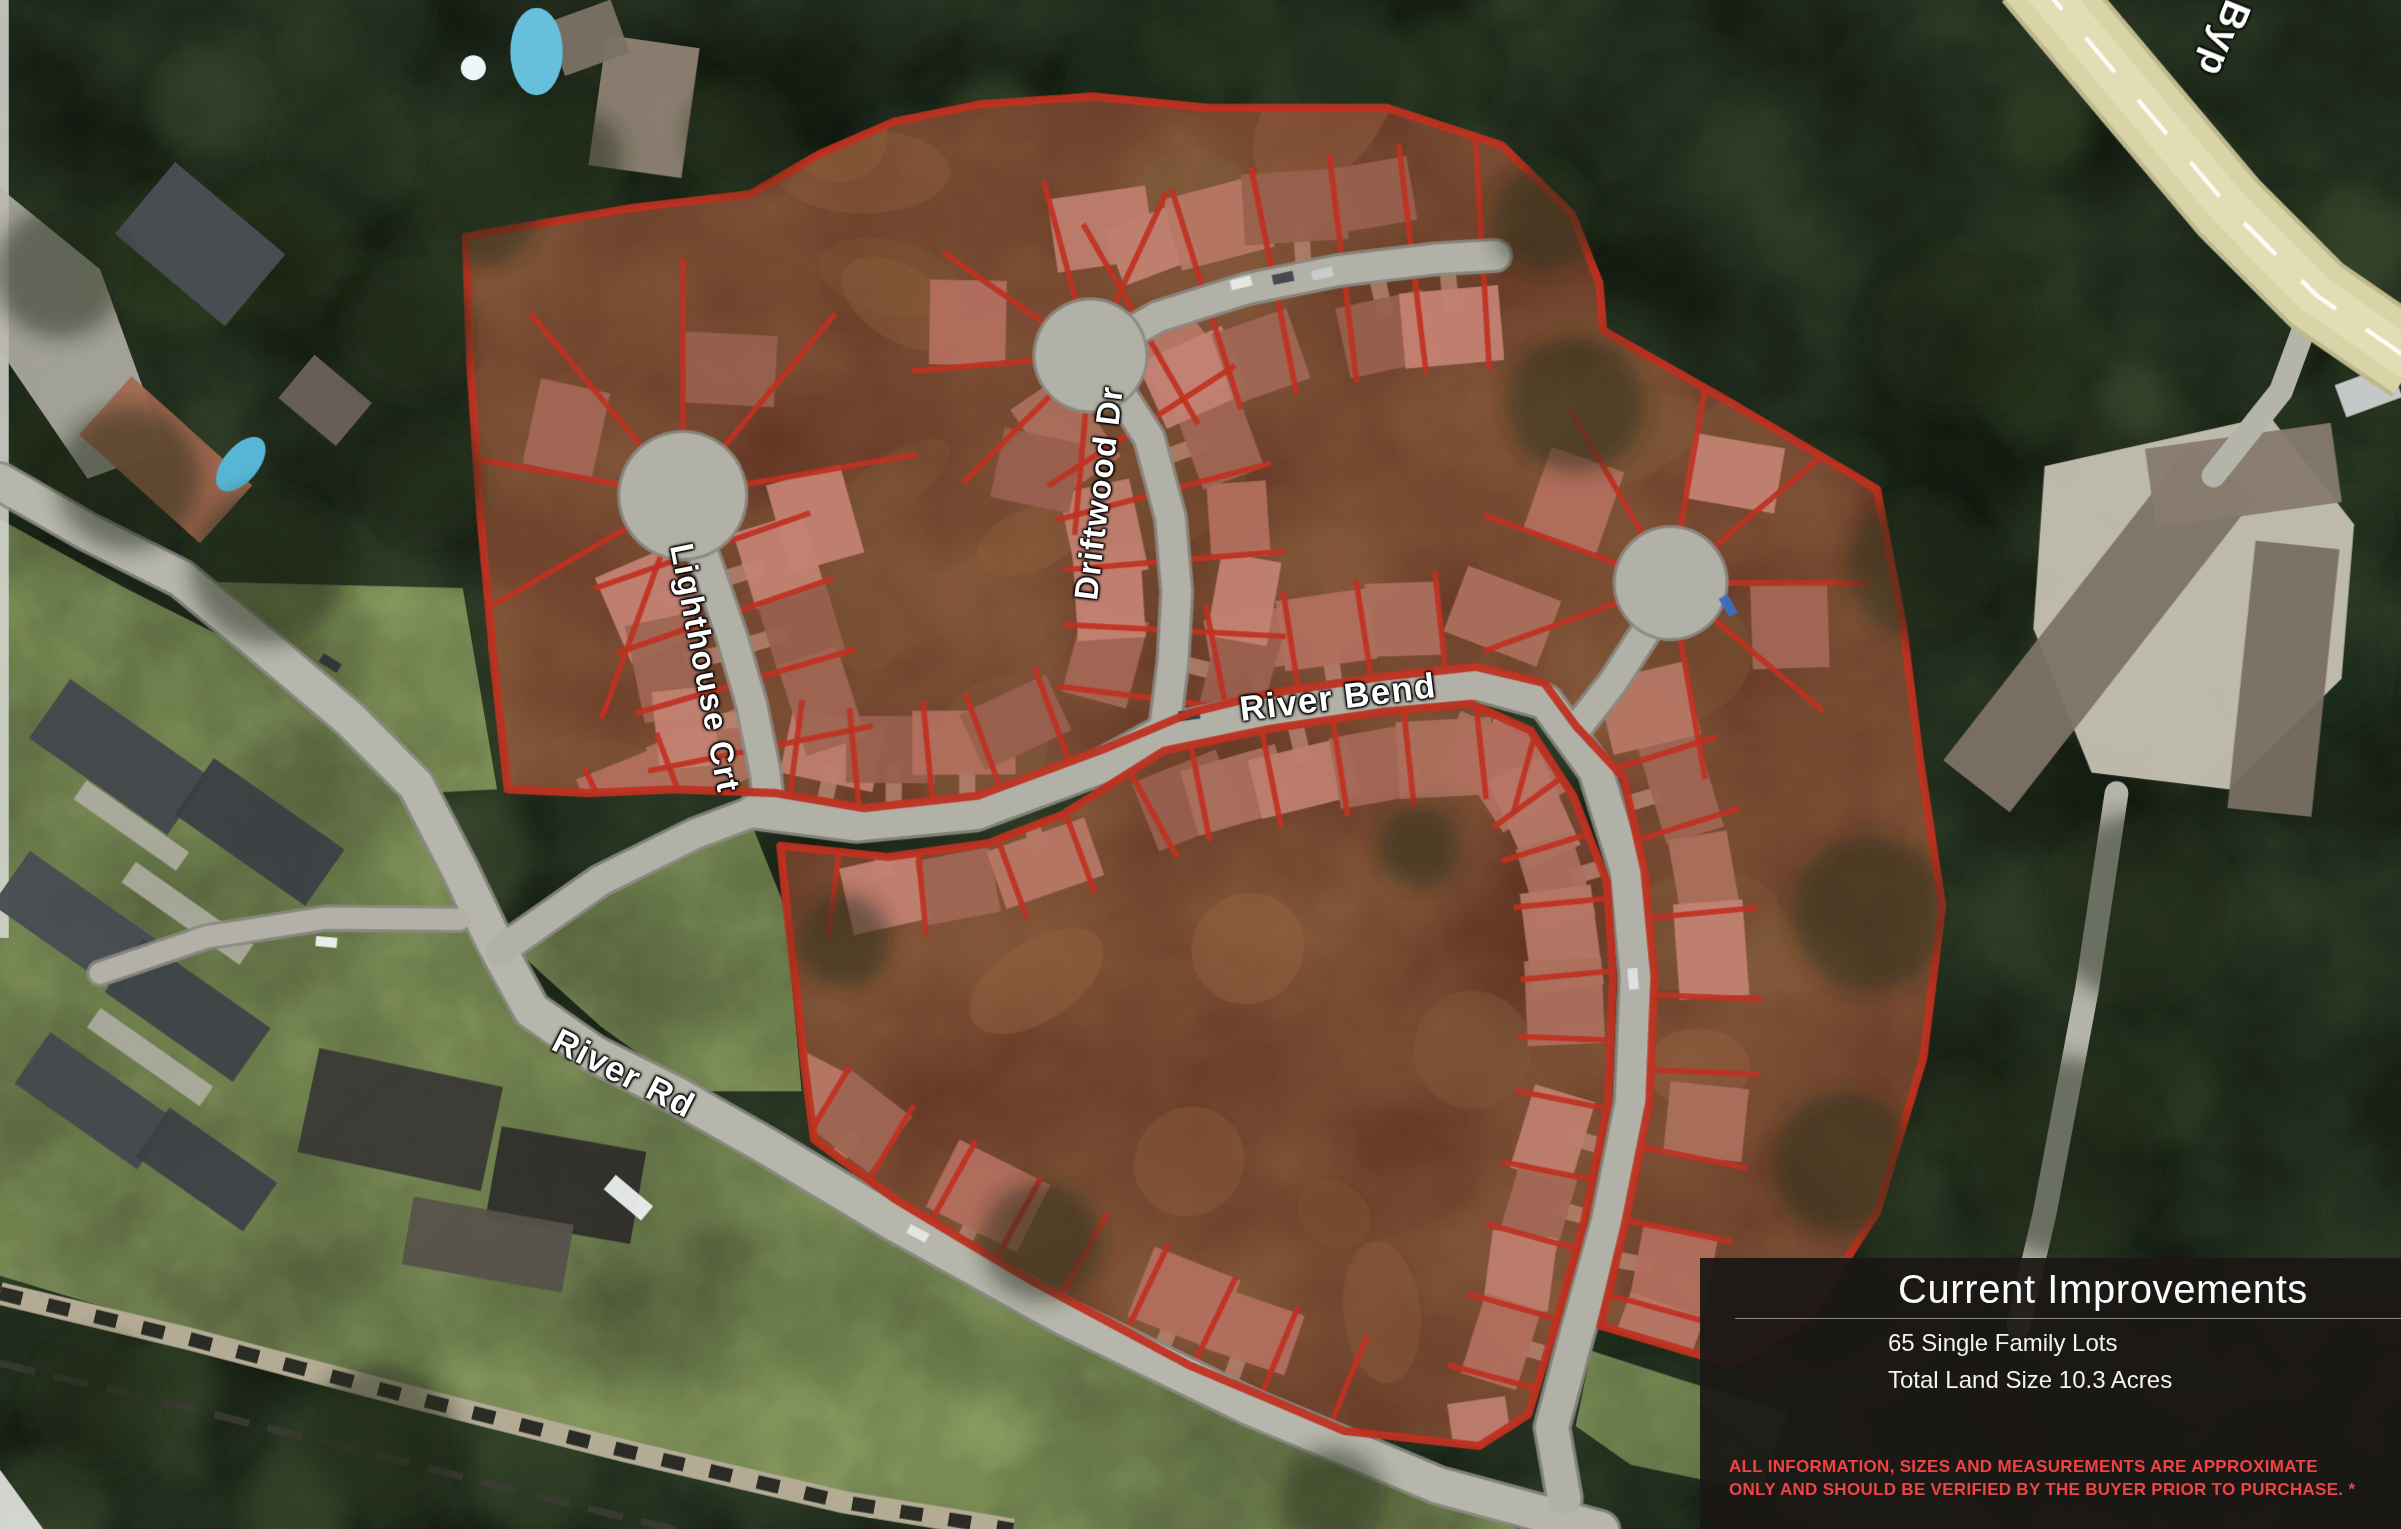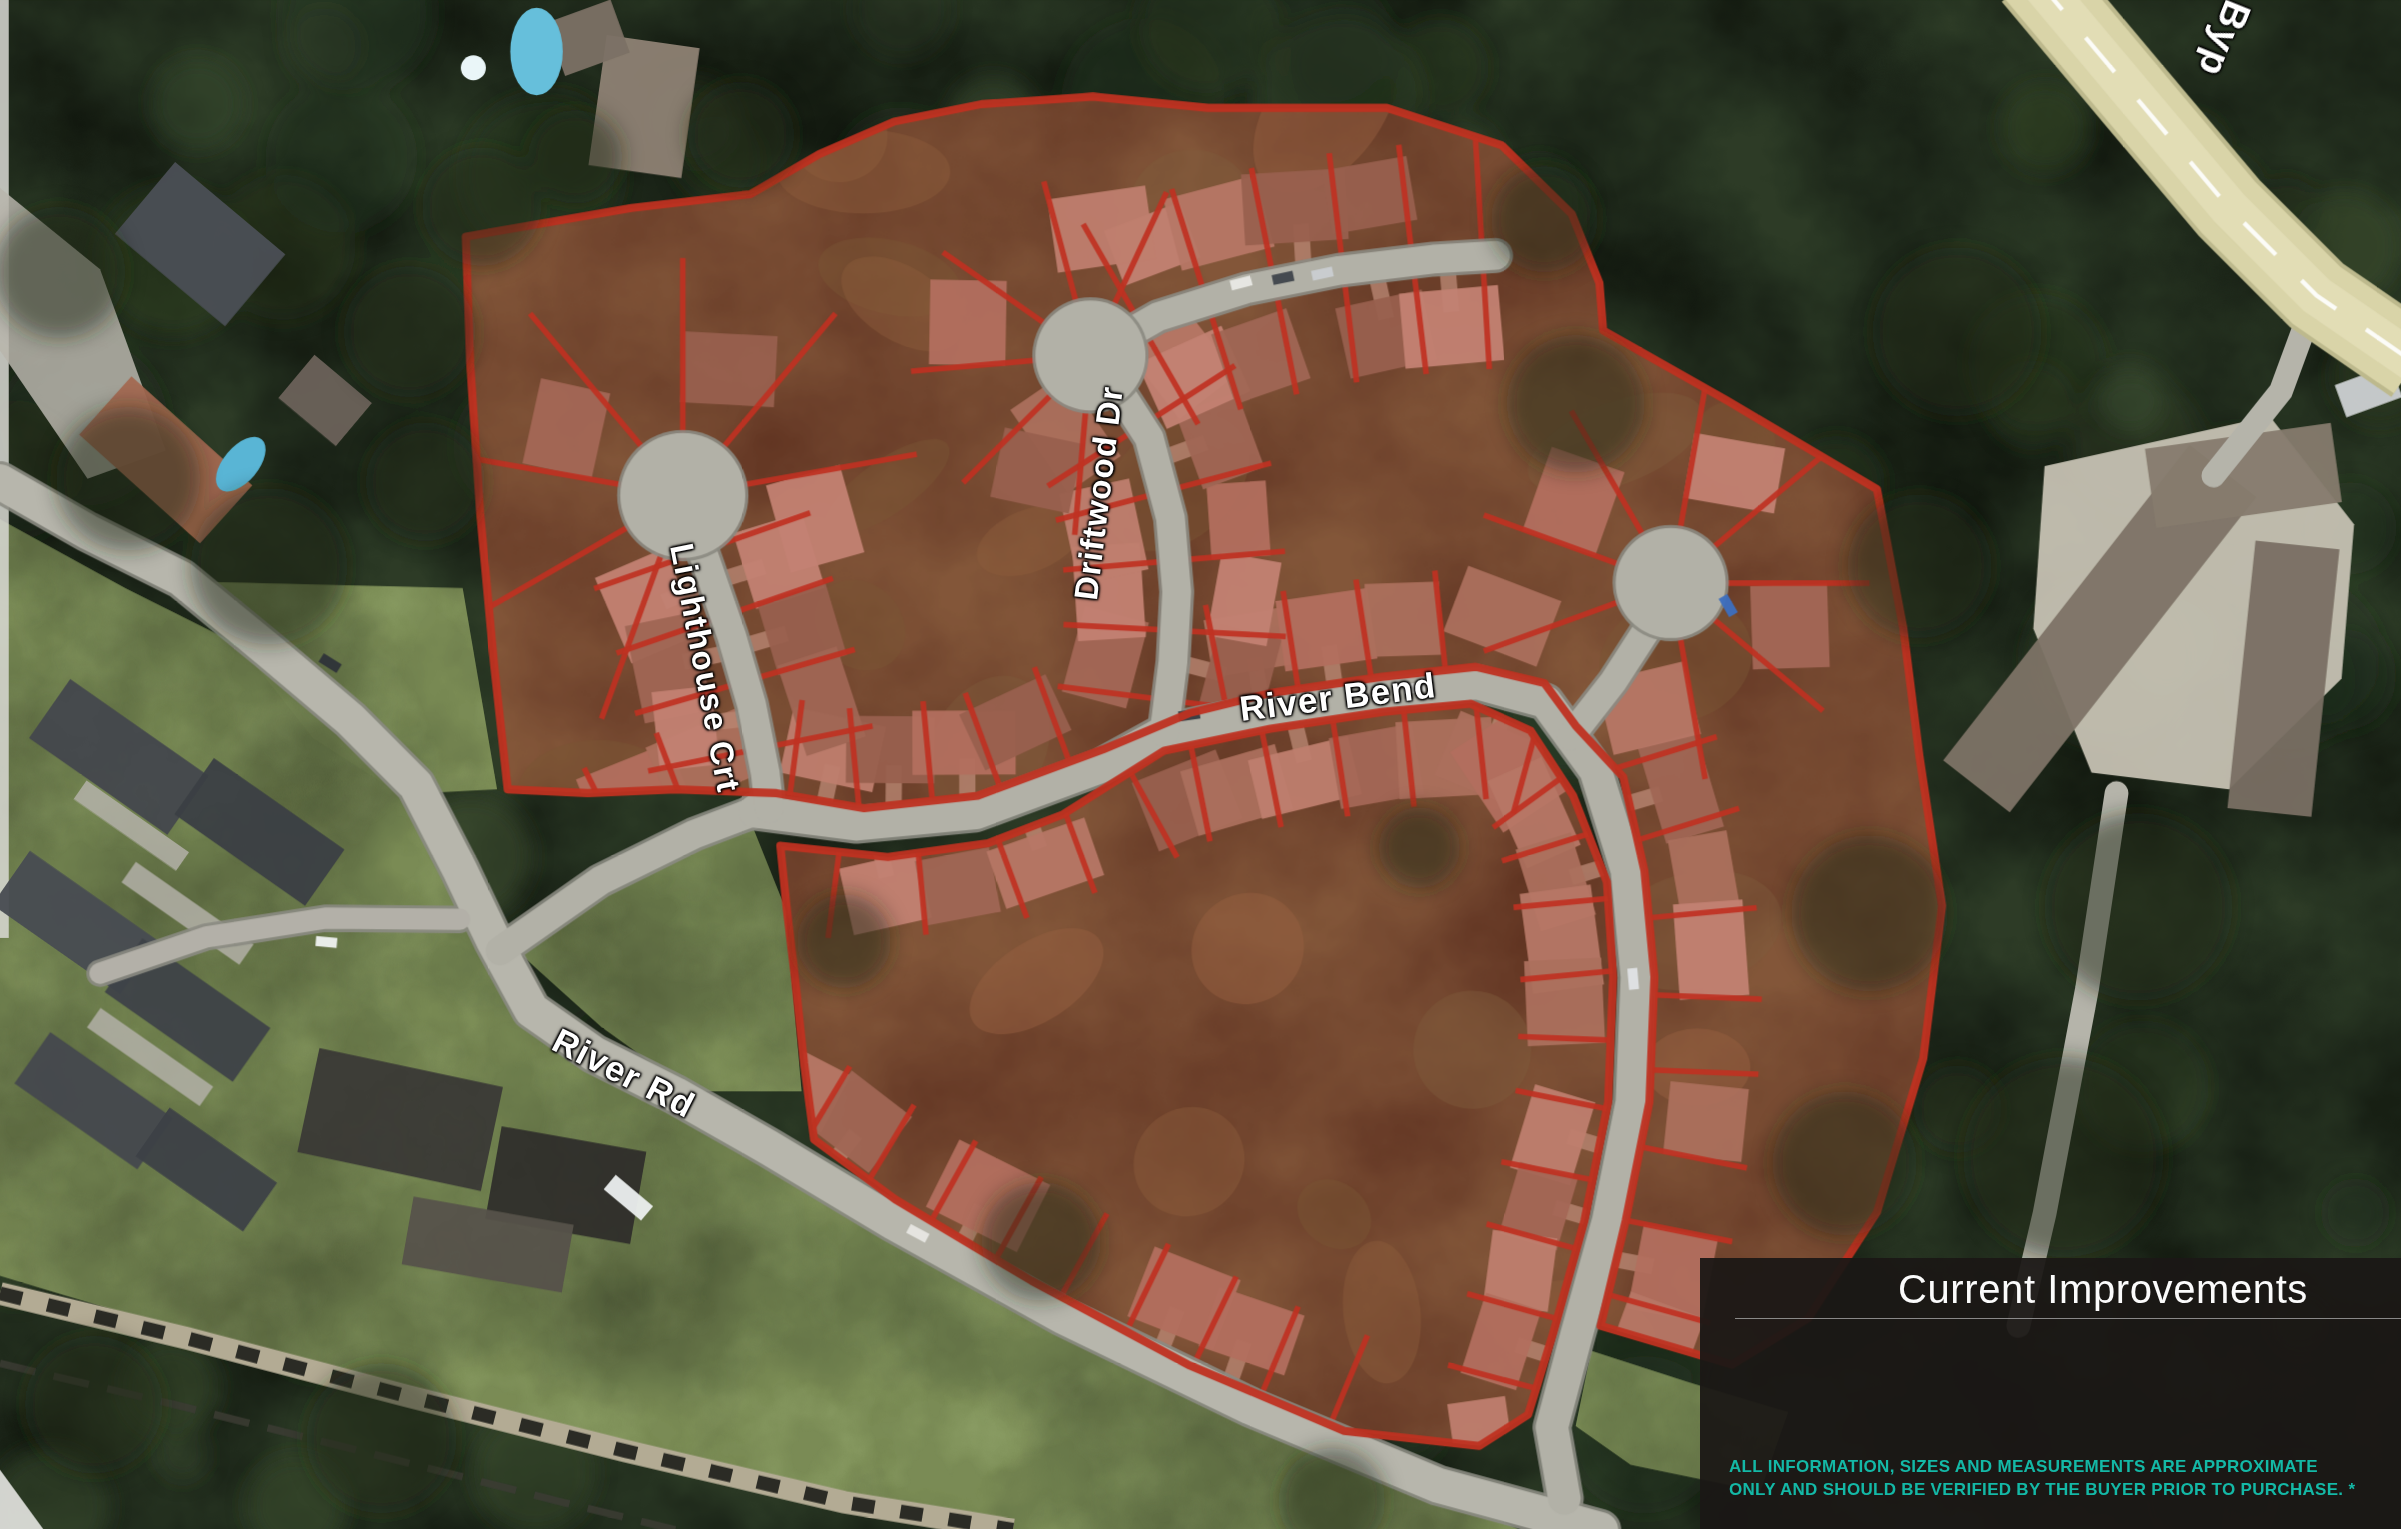--- a/index.html
+++ b/index.html
@@ -25,21 +25,21 @@
   }
   .p-title{position:absolute;top:8.8px;left:0;right:0;text-align:center;
     font-size:40px;font-weight:400;letter-spacing:0.6px;color:#fbfbfb;}
   .p-div{position:absolute;top:60px;left:35px;right:39px;height:0;
     border-top:1.9px solid rgba(165,165,165,0.8);}
   .p-stats{position:absolute;top:71px;left:188px;font-size:24px;
     font-weight:400;color:#f2f2f2;}
   .p-stats .stat{margin-top:8.8px;}
   .p-stats .stat:first-child{margin-top:0;}
   .p-disc{position:absolute;top:198px;left:29px;width:638px;
-    font-size:17px;font-weight:bold;line-height:22.5px;color:#14b8a6;
+    font-size:17px;font-weight:bold;line-height:22.5px;color:#ef4444;
     letter-spacing:0.3px;}
 </style>
 </head>
 <body>
 
 <div class="stage">
 
   <svg id="map" viewBox="0 0 3840 2446">
       <defs>
         <filter id="fBlur" x="-40%" y="-40%" width="180%" height="180%">
@@ -573,16 +573,20 @@
     <span class="slabel" style="left:705px;top:668px;--r:79deg;--s:33px;">Lighthouse Crt</span>
     <span class="slabel" style="left:1099px;top:493px;--r:-83deg;--s:33px;">Driftwood Dr</span>
     <span class="slabel" style="left:1338px;top:697px;--r:-7deg;--s:35px;">River Bend</span>
     <span class="slabel" style="left:624px;top:1073px;--r:27deg;--s:35px;">River Rd</span>
     <span class="slabel" style="left:2224px;top:39px;--r:112deg;--s:39px;letter-spacing:1.9px;">Byp</span>
   </div>
 
   <div class="panel">
     <div class="p-title">Current Improvements</div>
     <div class="p-div"></div>
+    <div class="p-stats">
+      <div class="stat">65 Single Family Lots</div>
+      <div class="stat">Total Land Size 10.3 Acres</div>
+    </div>
     <div class="p-disc">ALL INFORMATION, SIZES AND MEASUREMENTS ARE APPROXIMATE ONLY AND SHOULD BE VERIFIED BY THE BUYER PRIOR TO PURCHASE. *</div>
   </div>
 </div>
 
 
 </body></html>

